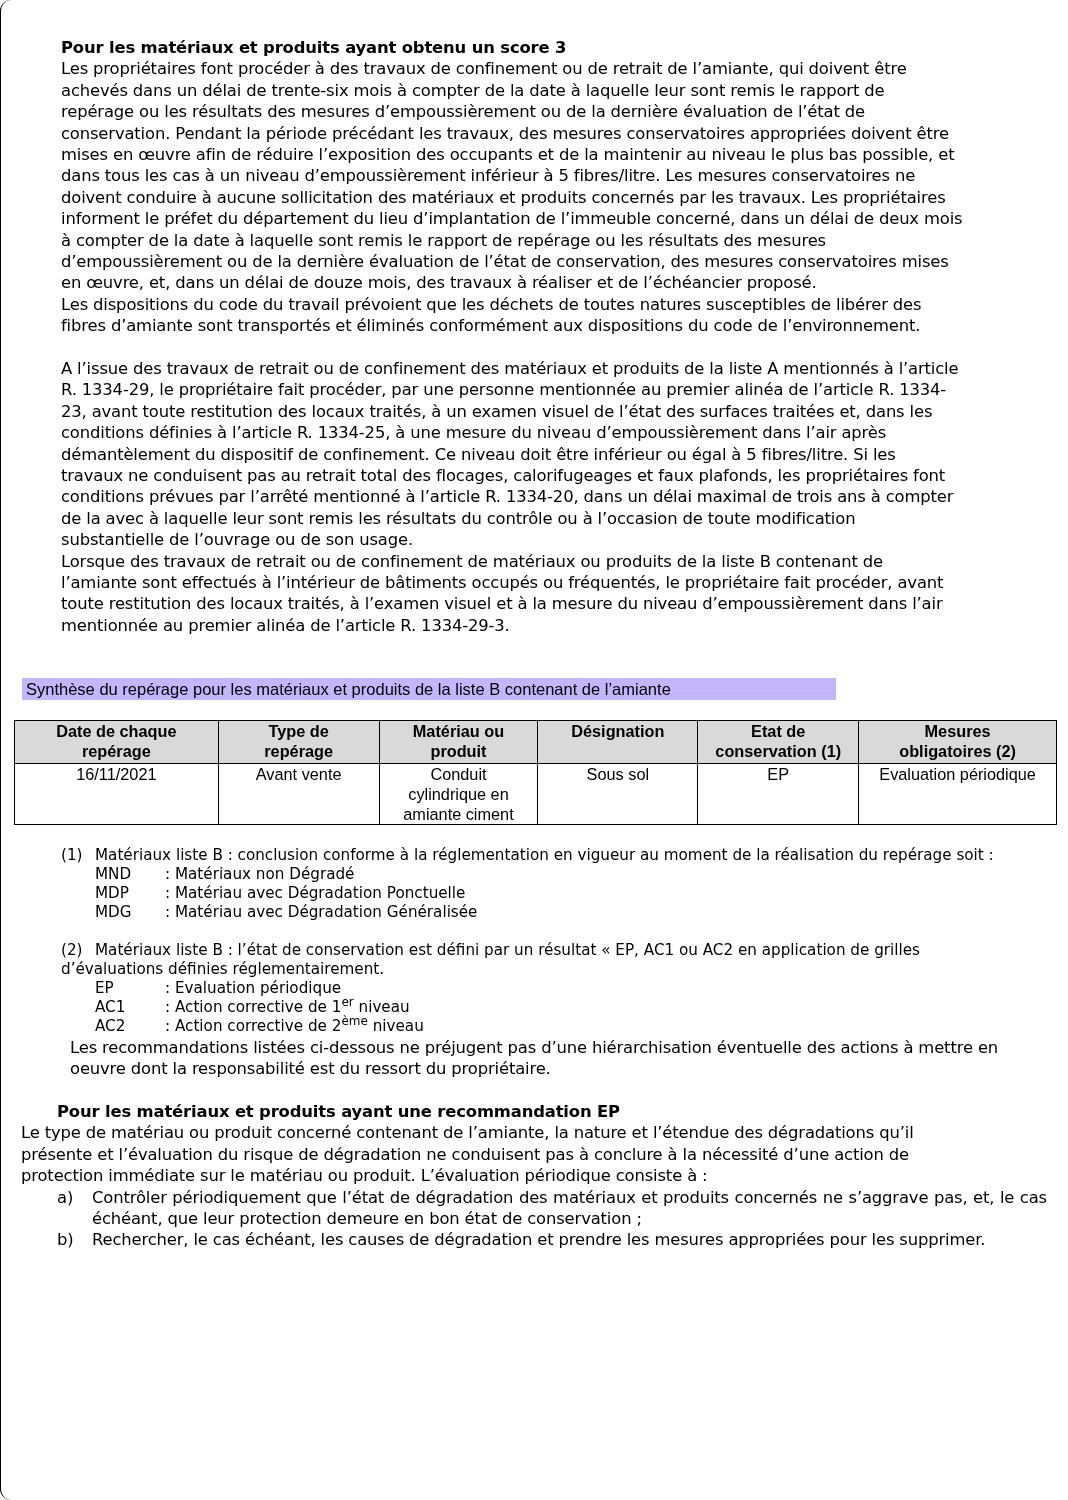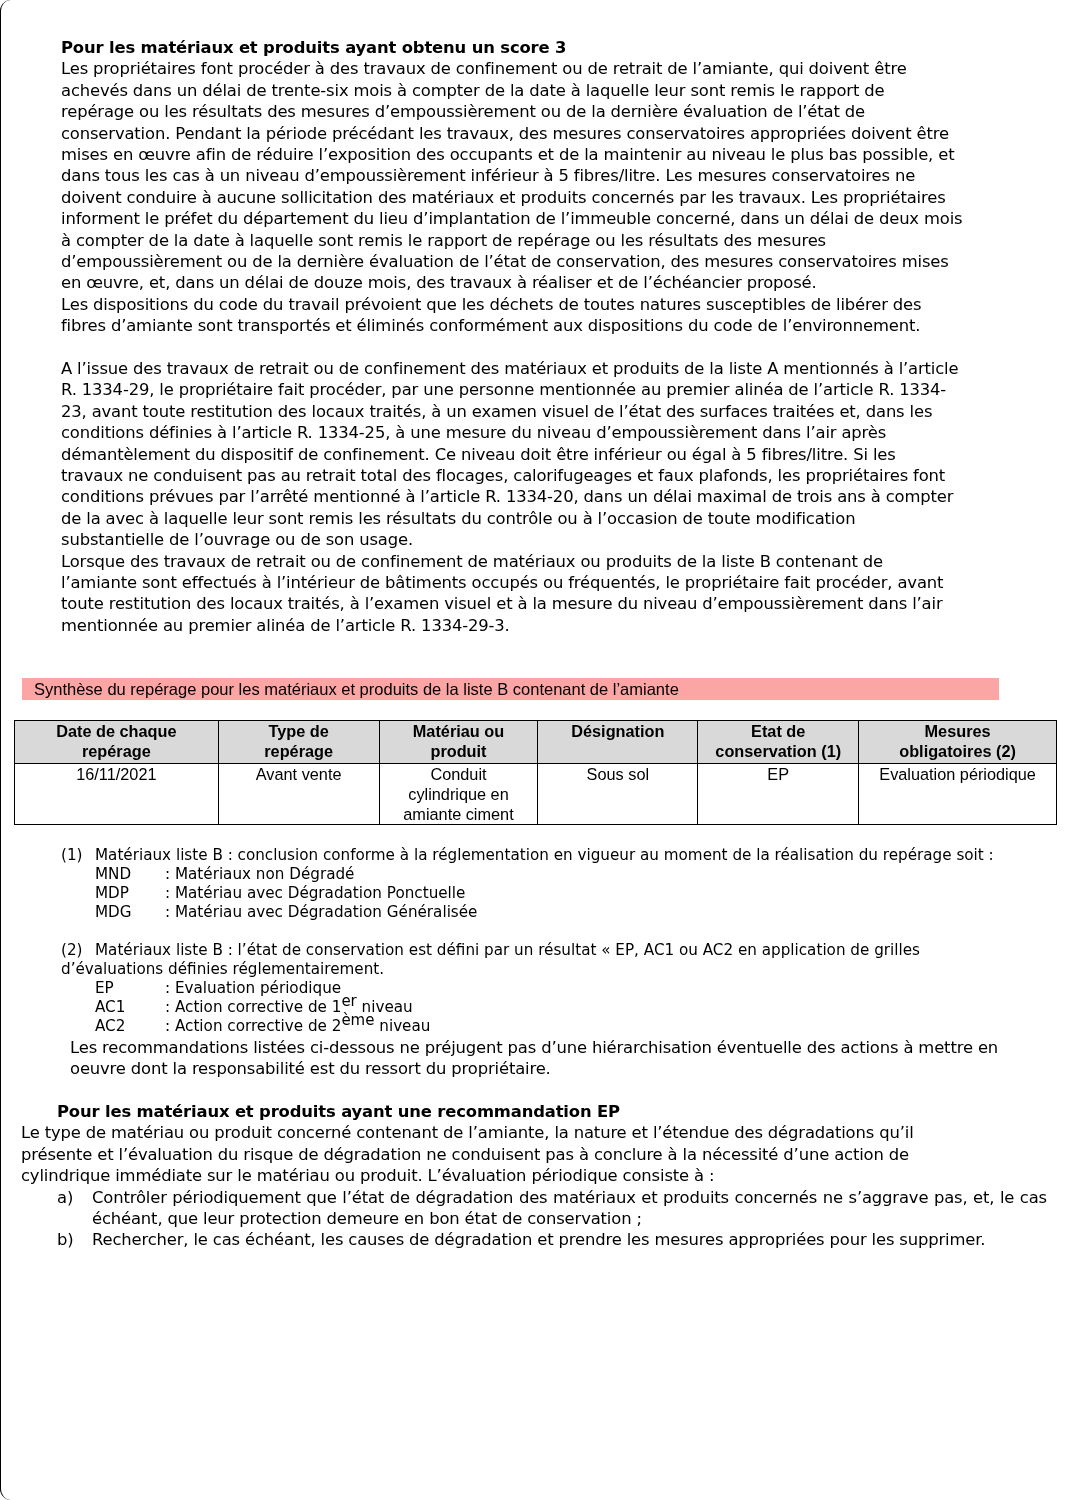--- a/index.html
+++ b/index.html
@@ -14,42 +14,42 @@
   .arial { font-family: "Liberation Sans", sans-serif; color: #000; }
 
   .block { position: absolute; font-size: 16.4px; line-height: 21.4px; letter-spacing: -0.15px; }
   .block p { margin: 0; }
   .bold { font-weight: bold; }
 
   #sec-score3 { left: 60px; top: 37px; width: 990px; }
   #sec-after { left: 60px; top: 358px; width: 990px; }
 
   .synth-bar {
-    position: absolute; left: 21px; top: 678px; width: 977px; height: 22px;
-    background: #fca5a5; font-size: 16.5px; line-height: 22px; padding-left: 12px; box-sizing: border-box;
+    position: absolute; left: 21px; top: 678px; width: 814px; height: 22px;
+    background: #c4b5fd; font-size: 16.5px; line-height: 22px; padding-left: 4px; box-sizing: border-box;
   }
 
   table.synth {
     position: absolute; left: 13px; top: 720px; width: 1043px;
     border-collapse: collapse; font-size: 16.3px; line-height: 20px;
   }
   table.synth th, table.synth td {
     border: 1px solid #000; text-align: center; vertical-align: top; padding: 0 7px;
   }
   table.synth th { background: #d9d9d9; font-weight: bold; height: 42px; }
   table.synth td { height: 60px; }
 
   .notes { position: absolute; font-size: 15.2px; line-height: 19px; }
   #note1 { left: 60px; top: 846px; width: 990px; }
   #note2 { left: 60px; top: 941px; width: 990px; }
   .note-row { display: flex; }
   .note-row .num { width: 34px; }
   .note-def { display: flex; padding-left: 34px; }
   .note-def .code { width: 70px; }
-  sup { font-size: 15px; line-height: 0; }
+  sup { font-size: 12px; line-height: 0; }
 
   #reco-intro { left: 24px; top: 1037px; width: 1026px; margin-left: 45px; }
   #reco-ep { left: 20px; top: 1101px; width: 1026px; }
   #reco-ep .heading { padding-left: 36px; }
   .list-item { display: flex; padding-left: 36px; }
   .list-item .marker { width: 35px; flex: none; }
   .list-item .txt { flex: 1; text-align: justify; }
 </style>
 </head>
 <body>
@@ -163,21 +163,21 @@
 
   <div id="reco-intro" class="block verdana">
     <p>Les recommandations listées ci-dessous ne préjugent pas d’une hiérarchisation éventuelle des actions à mettre en</p>
     <p>oeuvre dont la responsabilité est du ressort du propriétaire.</p>
   </div>
 
   <div id="reco-ep" class="block verdana">
     <p class="bold heading">Pour les matériaux et produits ayant une recommandation EP</p>
     <p>Le type de matériau ou produit concerné contenant de l’amiante, la nature et l’étendue des dégradations qu’il</p>
     <p>présente et l’évaluation du risque de dégradation ne conduisent pas à conclure à la nécessité d’une action de</p>
-    <p>cylindrique immédiate sur le matériau ou produit. L’évaluation périodique consiste à :</p>
+    <p>protection immédiate sur le matériau ou produit. L’évaluation périodique consiste à :</p>
     <div class="list-item">
       <span class="marker">a)</span>
       <span class="txt">Contrôler périodiquement que l’état de dégradation des matériaux et produits concernés ne s’aggrave pas, et, le cas échéant, que leur protection demeure en bon état de conservation ;</span>
     </div>
     <div class="list-item">
       <span class="marker">b)</span>
       <span class="txt">Rechercher, le cas échéant, les causes de dégradation et prendre les mesures appropriées pour les supprimer.</span>
     </div>
   </div>
 

